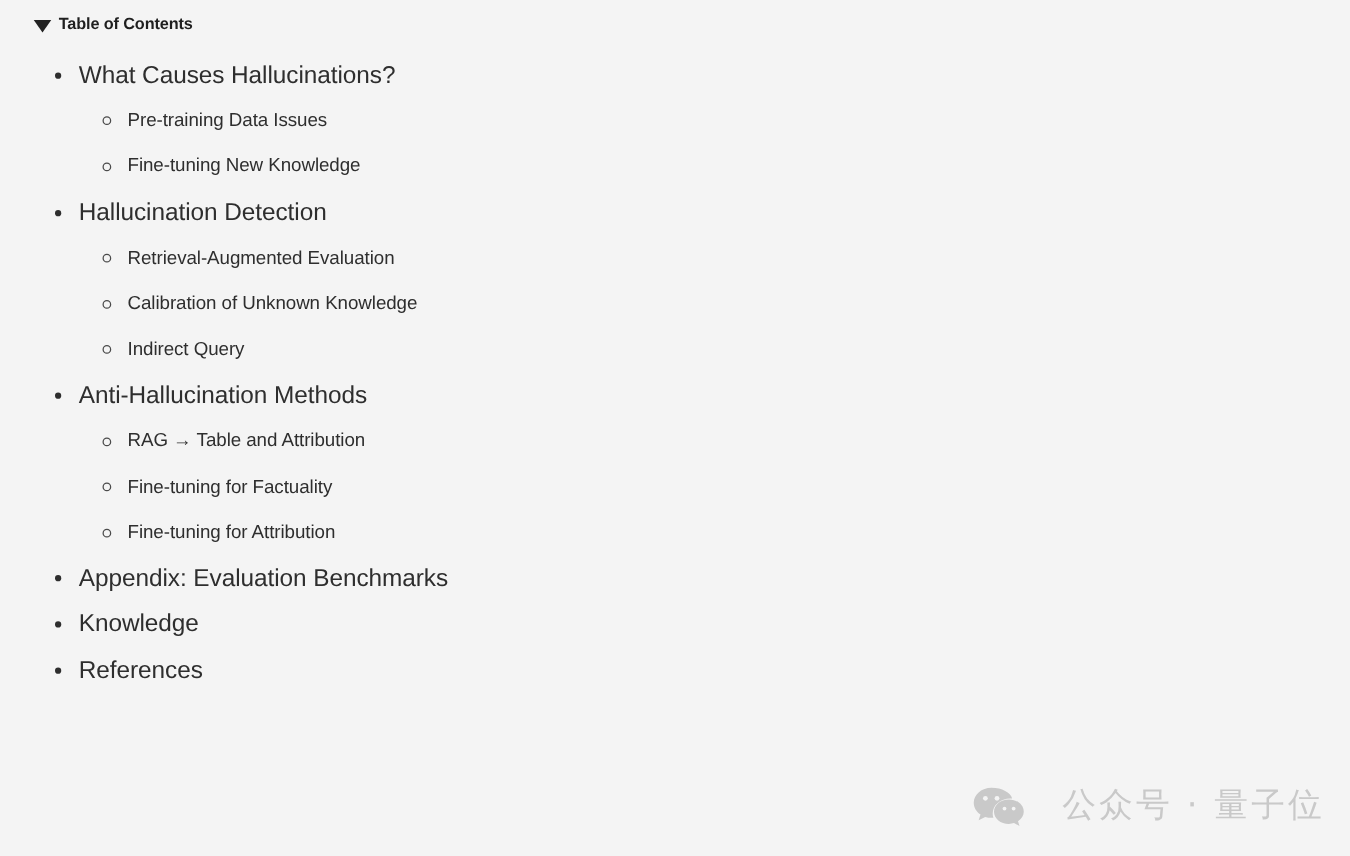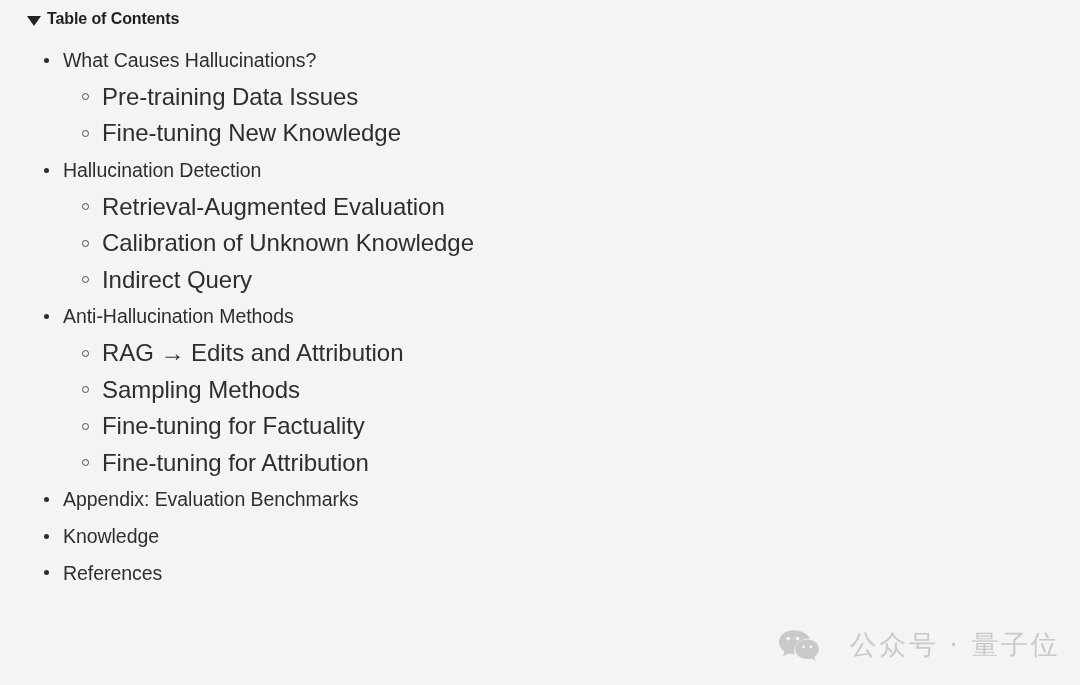--- a/index.html
+++ b/index.html
@@ -38,21 +38,21 @@
   .disclosure-triangle {
     width: 0;
     height: 0;
     border-left: 7px solid transparent;
     border-right: 7px solid transparent;
     border-top: 10px solid #222222;
     flex: 0 0 auto;
     margin-top: 3px;
   }
   .toc-title {
-    font-size: 16px;
+    font-size: 13px;
     font-weight: bold;
     color: #1f1f1f;
     letter-spacing: -0.1px;
     line-height: 24px;
     white-space: nowrap;
   }
 
   
   ul.toc-list {
     list-style: none;
@@ -103,21 +103,21 @@
     width: 5px;
     height: 5px;
     border-radius: 50%;
     border: 1.2px solid #4a4a4a;
     background: transparent;
     box-sizing: content-box;
     flex: 0 0 auto;
     margin-right: 13px;
   }
   .label-2 {
-    font-size: 24px;
+    font-size: 15px;
     line-height: 24px;
     color: #2e2e2e;
     white-space: nowrap;
     letter-spacing: -0.05px;
   }
 
   
   .watermark {
     position: absolute;
     right: 20px;
@@ -201,27 +201,21 @@
       </li>
       <li class="toc-item">
         <div class="row-1">
           <span class="bullet-filled"></span>
           <span class="label-1">Anti-Hallucination Methods</span>
         </div>
         <ul class="toc-list level-2">
           <li class="toc-item">
             <div class="row-2">
               <span class="bullet-hollow"></span>
-              <span class="label-2">RAG → Edits and Attribution</span>
-            </div>
-          </li>
-          <li class="toc-item">
-            <div class="row-2">
-              <span class="bullet-hollow"></span>
-              <span class="label-2">Sampling Methods</span>
+              <span class="label-2">RAG → Table and Attribution</span>
             </div>
           </li>
           <li class="toc-item">
             <div class="row-2">
               <span class="bullet-hollow"></span>
               <span class="label-2">Fine-tuning for Factuality</span>
             </div>
           </li>
           <li class="toc-item">
             <div class="row-2">

